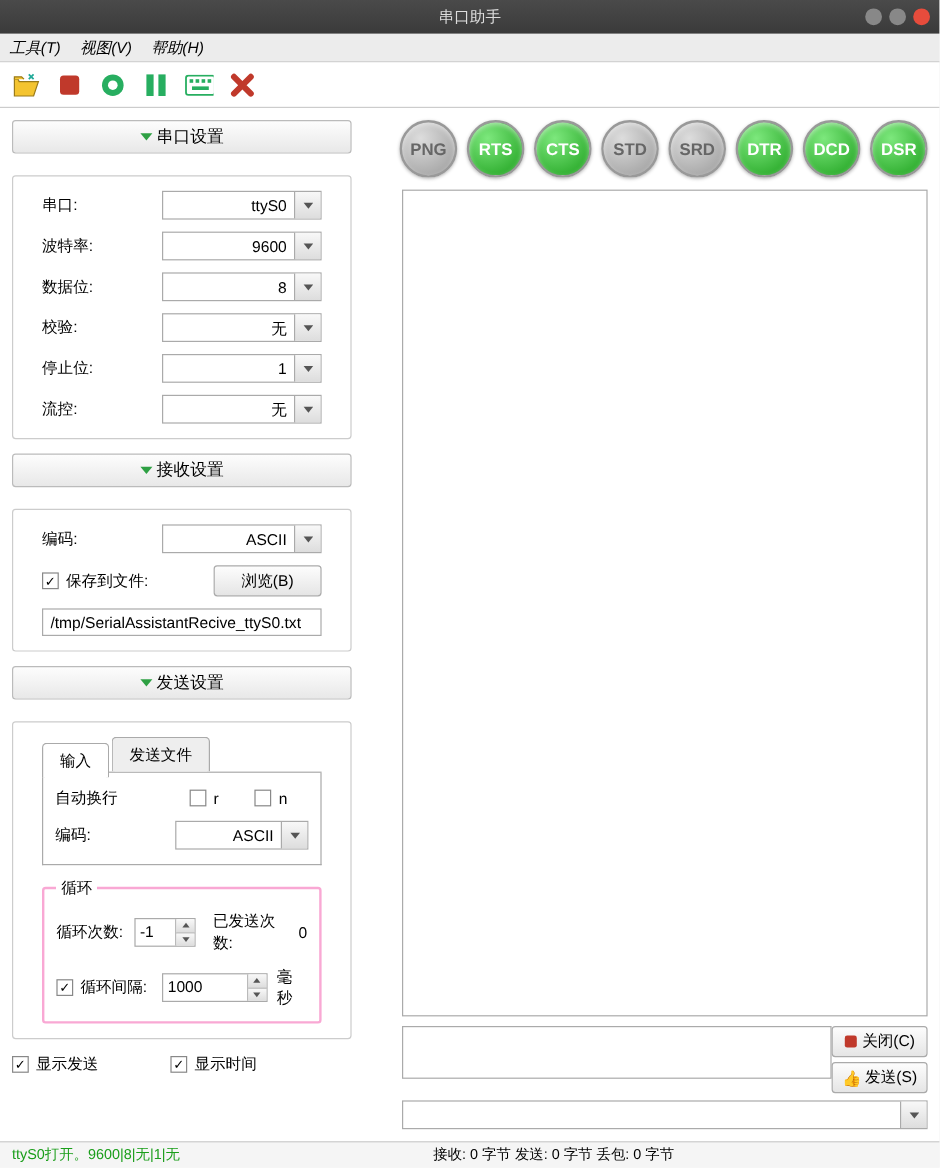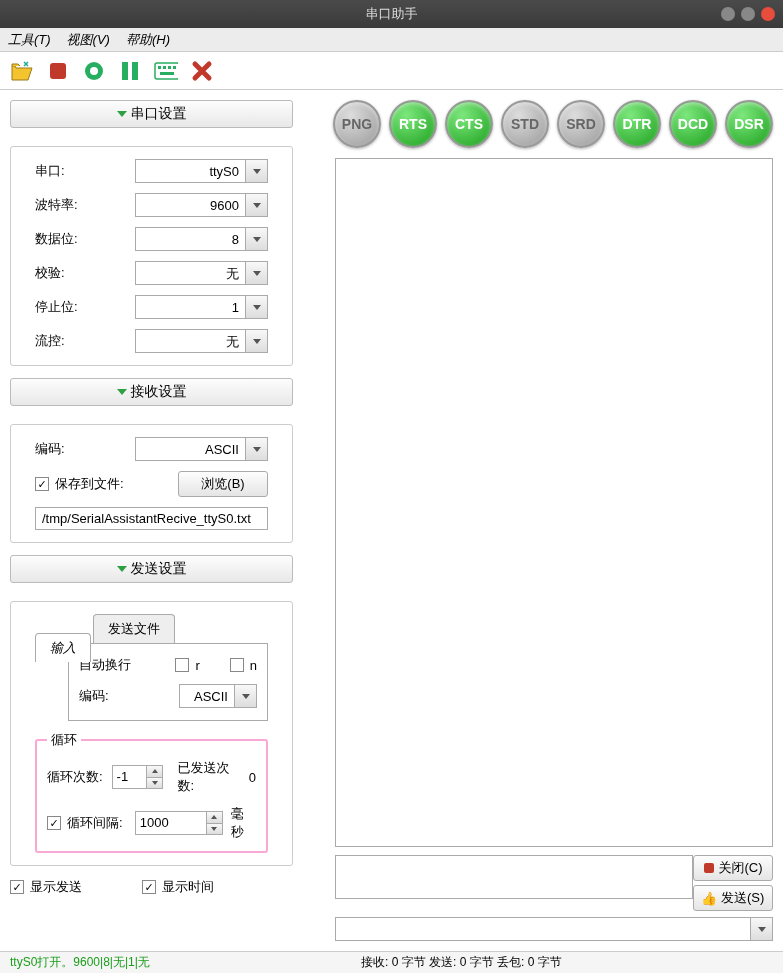--- a/index.html
+++ b/index.html
@@ -169,26 +169,25 @@
 .tab {
   padding: 5px 14px;
   border: 1px solid #aaa;
   border-bottom: none;
   background: #eee;
   border-radius: 4px 4px 0 0;
   margin-right: 2px;
   cursor: pointer;
   position: relative;
 }
-.tab.active { background: #fff; top: 19px; font-style: italic; }
+.tab.active { background: #fff; top: 5px; }
 .tab-content {
   border: 1px solid #aaa;
   border-top: none;
   padding: 12px 10px;
-  margin-left: 33px;
 }
 
 .indicator-row {
   display: flex;
   gap: 8px;
   margin-bottom: 10px;
   margin-left: -2px;
 }
 .indicator {
   width: 48px; height: 48px;

